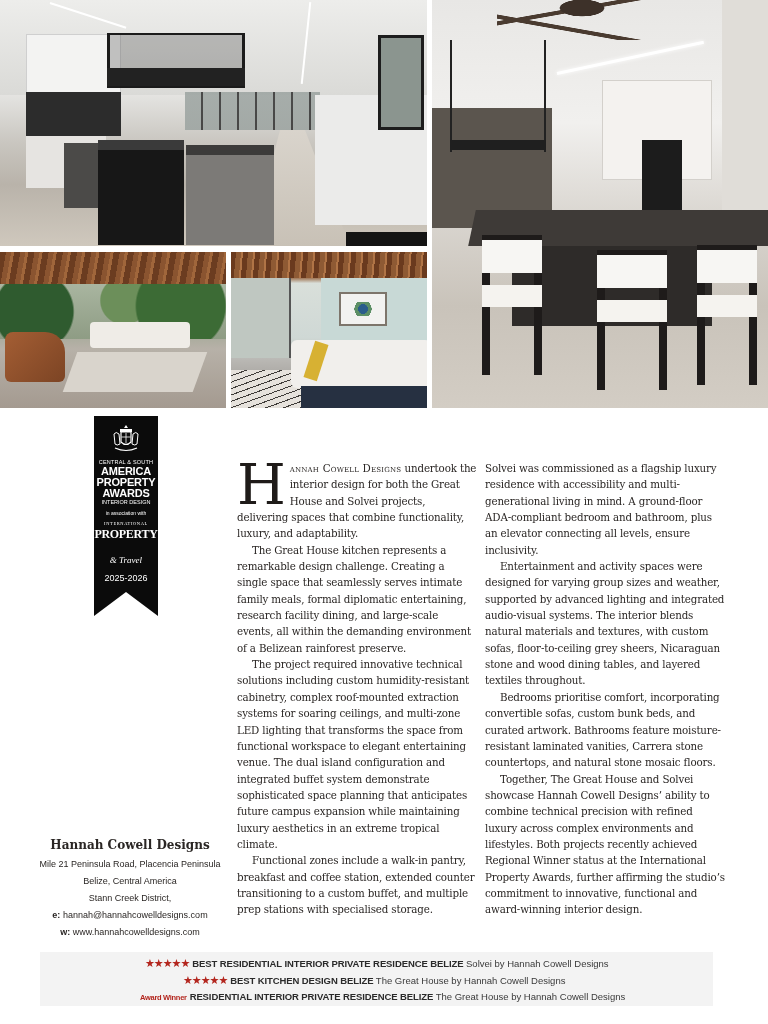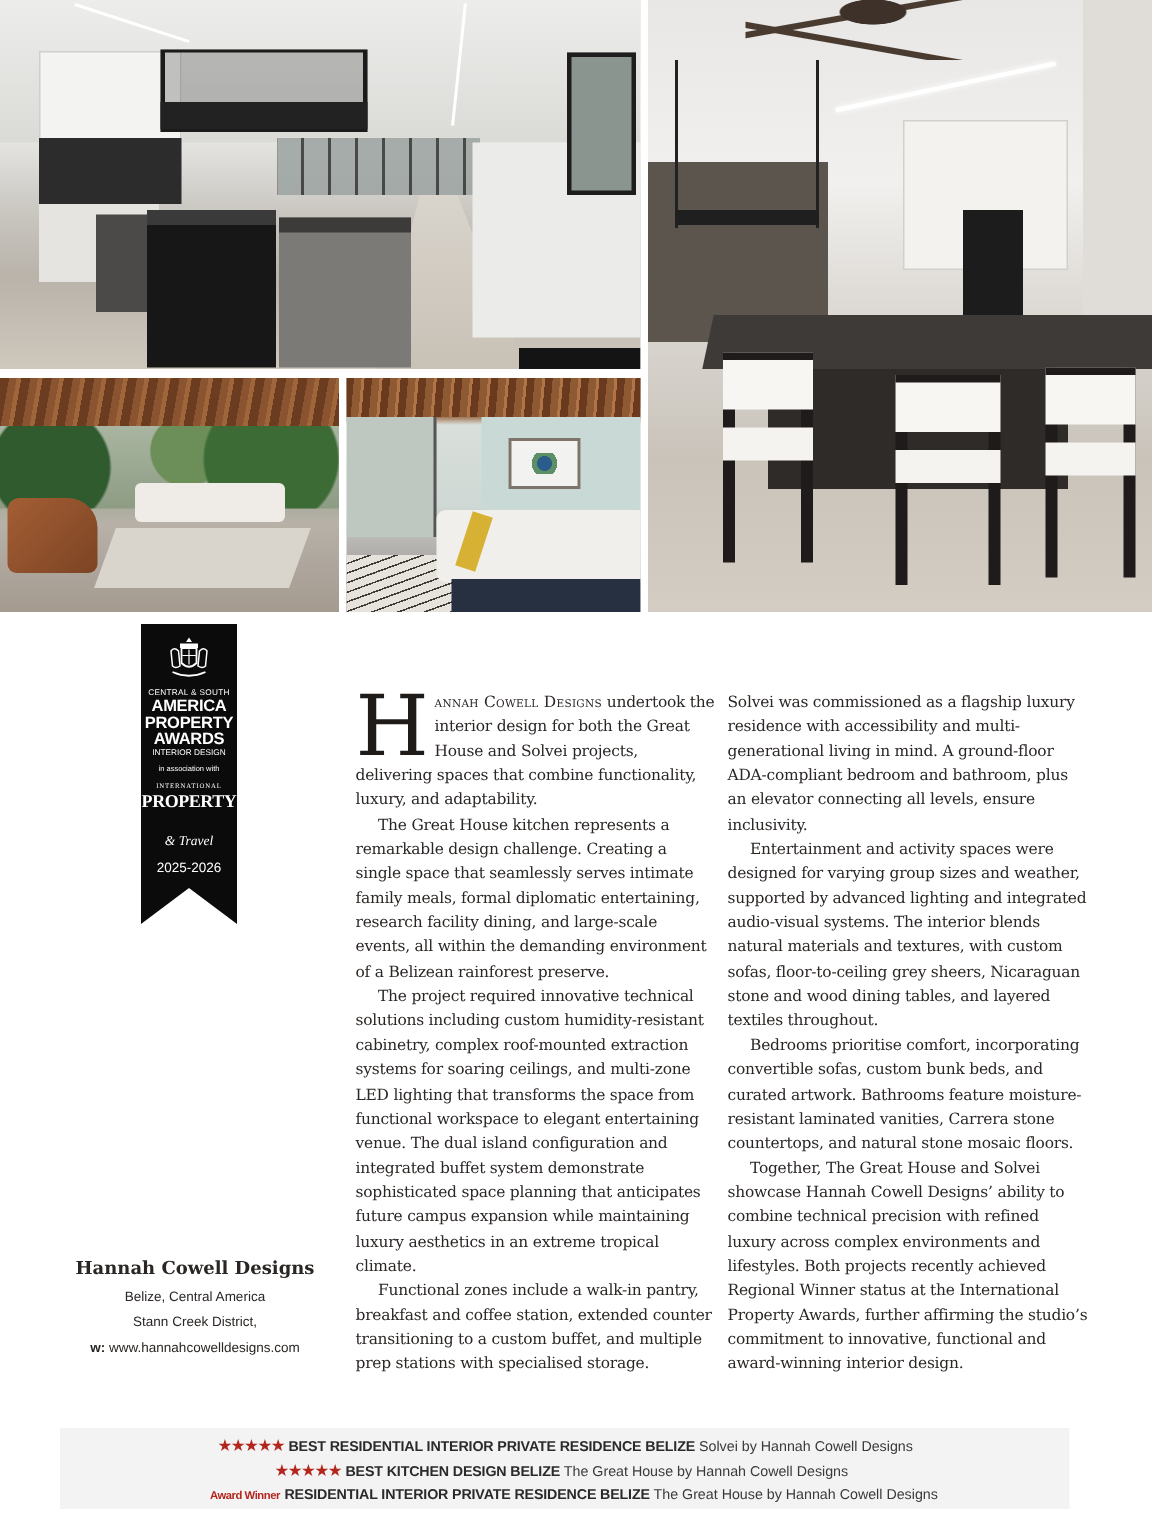--- a/index.html
+++ b/index.html
@@ -207,22 +207,27 @@
   <span class="line l-sub">INTERIOR DESIGN</span>
   <span class="line l-assoc">in association with</span>
   <span class="line l-intl">INTERNATIONAL</span>
   <span class="line l-prop">PROPERTY</span>
   <span class="line l-travel">&amp; Travel</span>
   <span class="line l-year">2025-2026</span>
 </div>
 
 <div id="contact">
   <div class="company">Hannah Cowell Designs</div>
+  <div class="line">Mile 21 Peninsula Road, Placencia Peninsula</div>
   <div class="line">Belize, Central America</div>
   <div class="line">Stann Creek District,</div>
+  <div class="line">
+    <span class="lbl">e:</span>
+    <span>hannah@hannahcowelldesigns.com</span>
+  </div>
   <div class="line">
     <span class="lbl">w:</span>
     <span>www.hannahcowelldesigns.com</span>
   </div>
 </div>
 
 <div class="col" id="col-1">
   <p><span class="dropcap">H</span><span class="smallcaps">annah Cowell Designs</span><span> undertook the interior design for both the Great House and Solvei projects, delivering spaces that combine functionality, luxury, and adaptability.</span></p>
   <p class="indent">The Great House kitchen represents a remarkable design challenge. Creating a single space that seamlessly serves intimate family meals, formal diplomatic entertaining, research facility dining, and large-scale events, all within the demanding environment of a Belizean rainforest preserve.</p>
   <p class="indent">The project required innovative technical solutions including custom humidity-resistant cabinetry, complex roof-mounted extraction systems for soaring ceilings, and multi-zone LED lighting that transforms the space from functional workspace to elegant entertaining venue. The dual island configuration and integrated buffet system demonstrate sophisticated space planning that anticipates future campus expansion while maintaining luxury aesthetics in an extreme tropical climate.</p>

